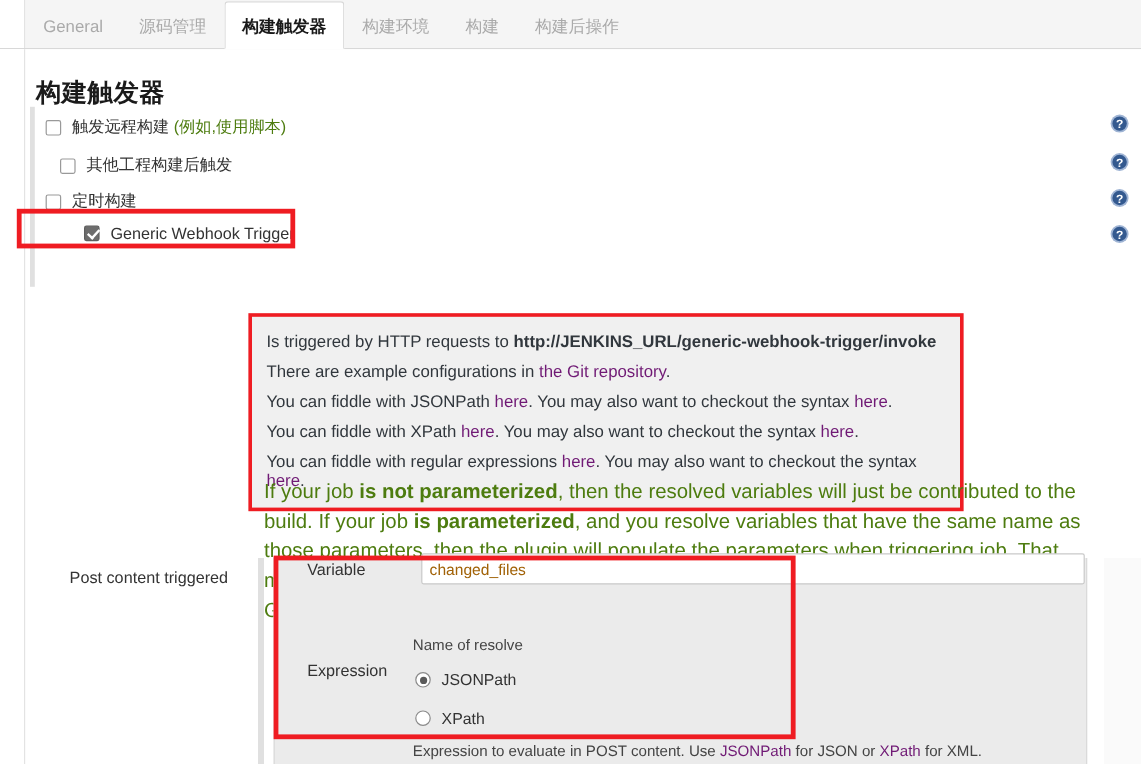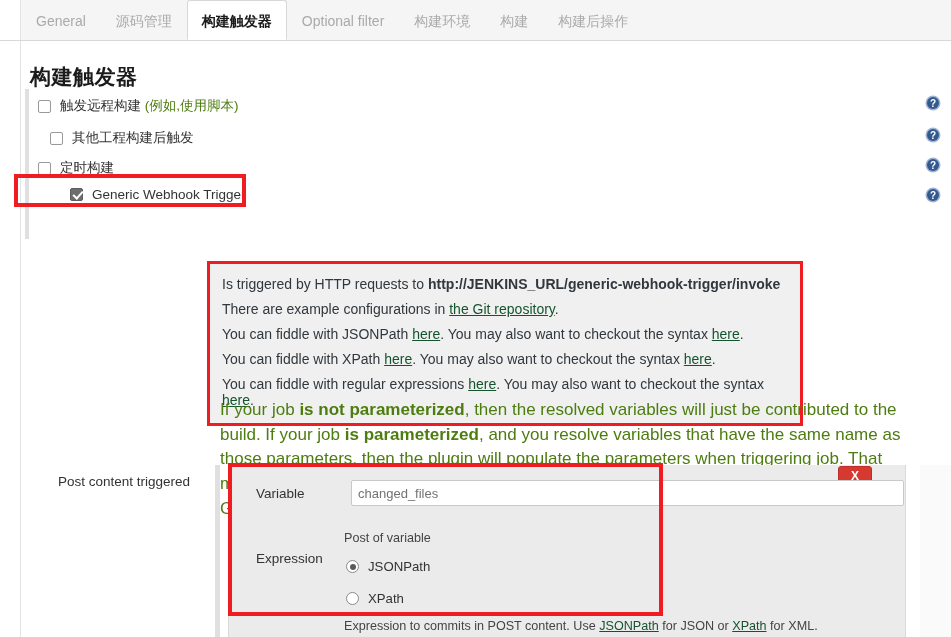--- a/index.html
+++ b/index.html
@@ -32,21 +32,21 @@
     width: 21px; height: 40px;
     background: #ffffff;
     border-right: 1px solid #e3e3e3;
     box-sizing: border-box;
   }
   .tabs {
     position: absolute;
     left: 21px; top: 0;
     height: 41px;
     display: flex;
-    align-items: flex-start;
+    align-items: center;
   }
   .tab {
     padding: 0 14px;
     height: 40px;
     line-height: 40px;
     font-size: 14px;
     color: #aaaaaa;
     white-space: nowrap;
     box-sizing: border-box;
     border: 1px solid transparent;
@@ -153,22 +153,21 @@
   }
   .info-panel p {
     margin: 0 0 0 0;
     padding: 4px 0 5px 0;
     font-size: 14px;
     color: #31373d;
     line-height: 1.15;
   }
   .info-panel p b { font-weight: bold; }
   .lnk {
-    color: #14532d;
-    text-decoration: underline;
+    color: #701a75;
     cursor: pointer;
     text-align: center;
   }
 
   
   .para {
     position: absolute;
     left: 220px; top: 357px;
     width: 694px;
     font-size: 17px;
@@ -238,21 +237,21 @@
     color: #333333;
   }
   .text-input {
     height: 26px;
     background: #ffffff;
     border: 1px solid #c9c9c9;
     border-radius: 2px;
     box-sizing: border-box;
     font-family: "Liberation Sans", "DejaVu Sans", sans-serif;
     font-size: 13px;
-    color: #737373;
+    color: #a16207;
     padding: 0 6px;
     outline: none;
   }
   .hint {
     position: absolute;
     font-size: 12.6px;
     color: #444444;
   }
 
   .radio-row {
@@ -299,21 +298,20 @@
 </style>
 </head>
 <body>
 
 <div class="tabbar">
   <div class="tabbar-leftpad"></div>
   <div class="tabs">
     <div class="tab">General</div>
     <div class="tab">源码管理</div>
     <div class="tab active">构建触发器</div>
-    <div class="tab">Optional filter</div>
     <div class="tab">构建环境</div>
     <div class="tab">构建</div>
     <div class="tab">构建后操作</div>
   </div>
 </div>
 
 <div class="page">
 
   <div class="left-gutter"></div>
 
@@ -383,38 +381,38 @@
   <div class="para"><span>If your job </span><b>is not parameterized</b><span>, then the resolved variables will just be contributed to the build. If your job </span><b>is parameterized</b><span>, and you resolve variables that have the same name as those parameters, then the plugin will populate the parameters when triggering job. That means you can, for example, use the parameters in combination with an SCM plugin, like GIT Plugin, to pick a branch.</span></div>
 
   <div class="pcp-label">Post content triggered</div>
   <div class="pcp-divider"></div>
   <div class="far-right-strip"></div>
 
   <div class="repeat-block"></div>
 
   <div class="x-button">X</div>
 
-  <div class="field-row" style="left:256px; top:439px;">
+  <div class="field-row" style="left:256px; top:420px;">
     <span class="field-label">Variable</span>
     <input class="text-input" style="width: 553px;" value="changed_files">
   </div>
 
-  <div class="hint" style="left:344px; top:490px;">Post of variable</div>
+  <div class="hint" style="left:344px; top:490px;">Name of resolve</div>
 
   <div class="field-row" style="left:256px; top:510px;">
     <span class="field-label">Expression</span>
   </div>
 
   <div class="radio-row" style="left:346px; top:518px;">
     <span class="radio selected"></span>
     <span>JSONPath</span>
   </div>
 
   <div class="radio-row" style="left:346px; top:550px;">
     <span class="radio"></span>
     <span>XPath</span>
   </div>
 
-  <div class="hint" style="left:344px; top:578px;"><span>Expression to commits in POST content. Use </span><a class="lnk">JSONPath</a><span> for JSON or </span><a class="lnk">XPath</a><span> for XML.</span></div>
+  <div class="hint" style="left:344px; top:578px;"><span>Expression to evaluate in POST content. Use </span><a class="lnk">JSONPath</a><span> for JSON or </span><a class="lnk">XPath</a><span> for XML.</span></div>
 
   <div class="red-box-params"></div>
 
 </div>
 
 </body></html>

